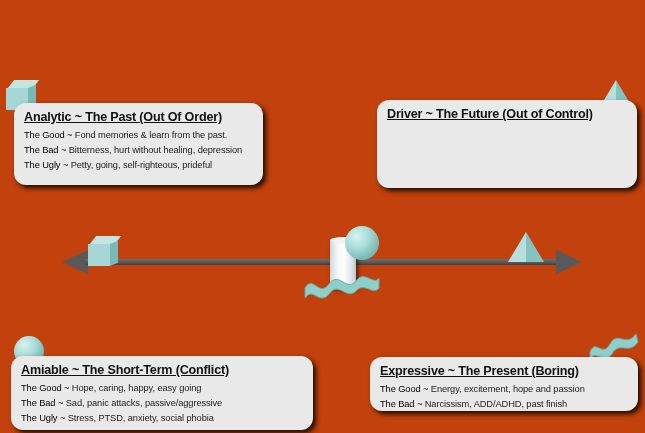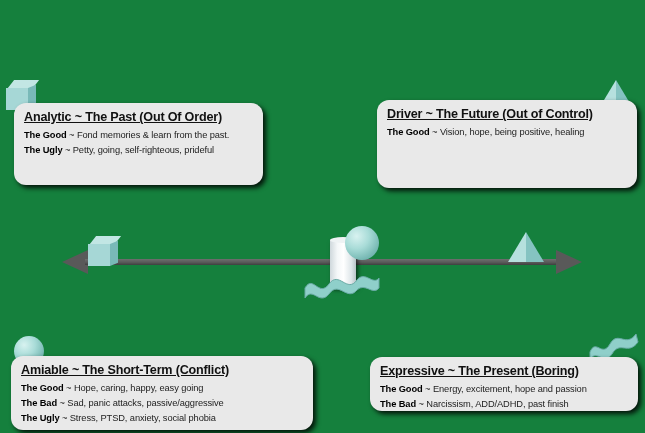--- a/index.html
+++ b/index.html
@@ -1,28 +1,28 @@
 <!DOCTYPE html>
 <html><head>
 <meta charset="utf-8">
 <style>
   html,body{margin:0;padding:0;background:#000;}
   body{width:645px;height:433px;position:relative;overflow:hidden;
        font-family:"Liberation Sans",sans-serif;background:#000;}
-  .stage{position:absolute;inset:0;width:645px;height:433px;background:#15803d;}
+  .stage{position:absolute;inset:0;width:645px;height:433px;background:#c2410c;}
 
   
   .box{position:absolute;background:#e9e9e9;border-radius:12px;
        box-shadow:3px 3px 5px rgba(0,0,0,.85);
        padding:7px 10px 8px 10px;box-sizing:border-box;}
   .box-title{font-size:12.6px;font-weight:bold;color:#111;
              text-decoration:underline;letter-spacing:-.2px;
              white-space:nowrap;margin-bottom:4px;}
   .line{font-size:9.3px;color:#222;white-space:nowrap;line-height:1.62;letter-spacing:-.1px;}
-  .line b{font-weight:bold;color:#000;}
+  .line b{font-weight:normal;color:#000;}
 
   #box-analytic{left:14px;top:103px;width:249px;height:82px;}
   #box-driver{left:377px;top:100px;width:260px;height:88px;}
   #box-amiable{left:11px;top:356px;width:302px;height:74px;}
   #box-expressive{left:370px;top:357px;width:268px;height:54px;}
 
   
   .axis-bar{position:absolute;left:85px;top:259px;width:475px;height:6px;
             background:linear-gradient(180deg,#6e6e6e 0%,#5a5a5a 55%,#3f3f3f 100%);}
   .arrow-head{position:absolute;top:250px;width:0;height:0;
@@ -113,29 +113,29 @@
                L50,12 C40,26 32,10 24,24 C16,36 8,18 2,30 Z" fill="#8fcfca" stroke="#6aaba6" stroke-width="1"></path>
     </svg>
   </div>
 
   <div class="box" id="box-analytic">
     <div class="box-title">Analytic ~ The Past  (Out Of Order)</div>
     <div class="line">
       <b>The Good</b><span> ~ </span><span>Fond memories &amp; learn from the past.</span>
     </div>
     <div class="line">
+      <b>The Bad</b><span> ~ </span><span>Bitterness, hurt without healing, depression</span>
+    </div>
+    <div class="line">
       <b>The Ugly</b><span> ~ </span><span>Petty, going, self-righteous, prideful</span>
     </div>
   </div>
 
   <div class="box" id="box-driver">
     <div class="box-title">Driver ~ The Future  (Out of Control)</div>
-    <div class="line">
-      <b>The Good</b><span> ~ </span><span>Vision, hope, being positive, healing</span>
-    </div>
   </div>
 
   <div class="box" id="box-amiable">
     <div class="box-title">Amiable ~ The Short-Term (Conflict)</div>
     <div class="line">
       <b>The Good</b><span> ~ </span><span>Hope, caring, happy, easy going</span>
     </div>
     <div class="line">
       <b>The Bad</b><span> ~ </span><span>Sad, panic attacks, passive/aggressive</span>
     </div>

